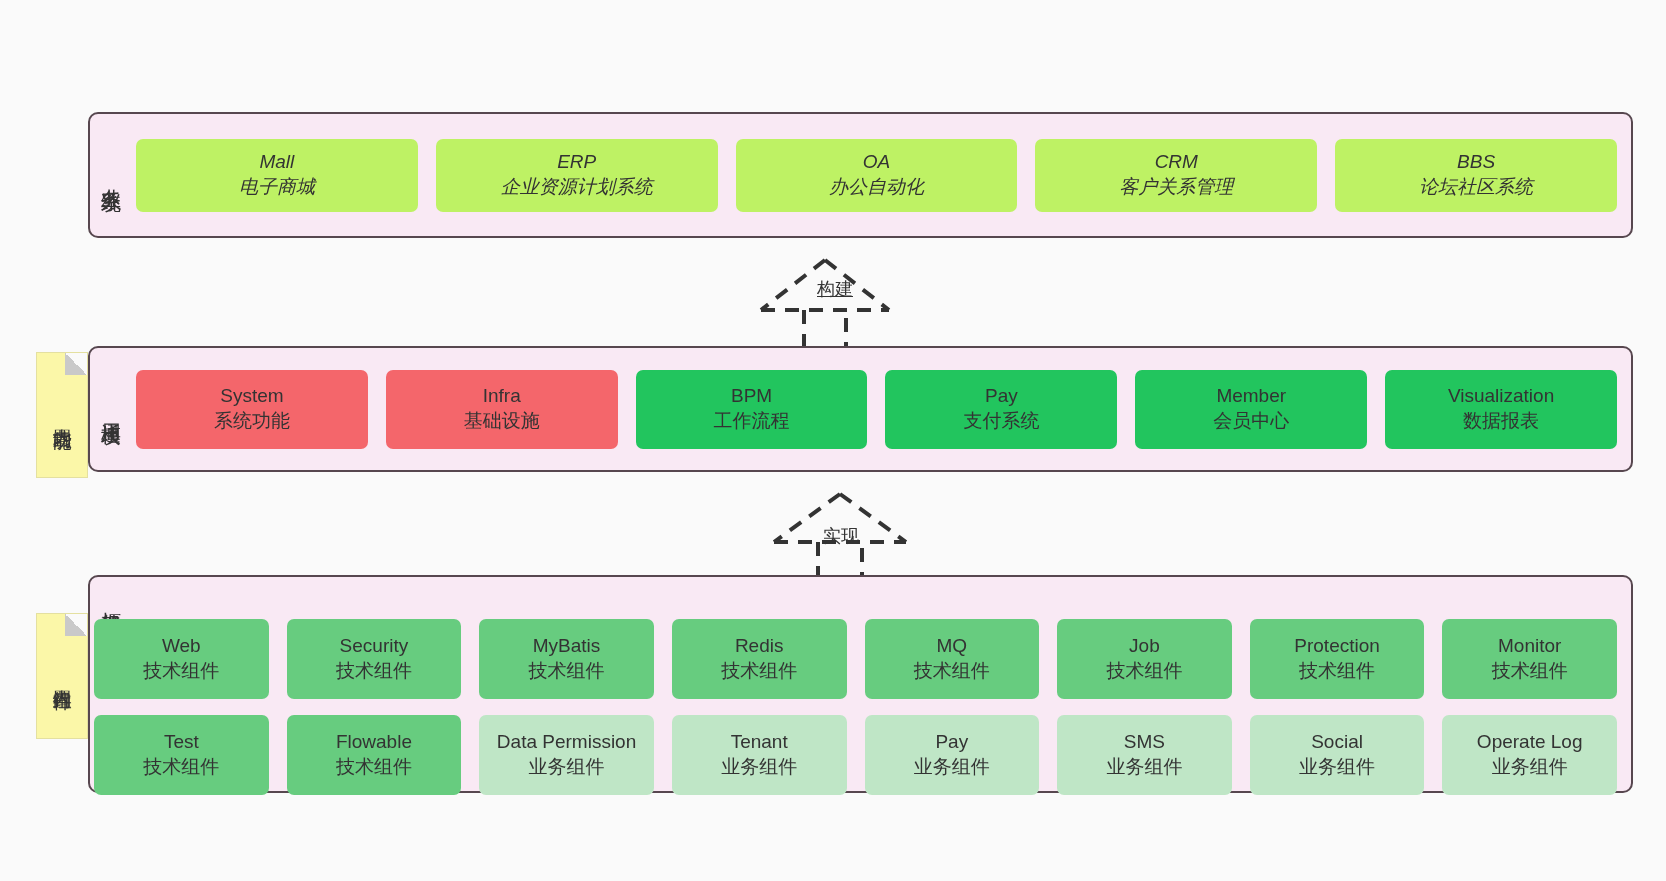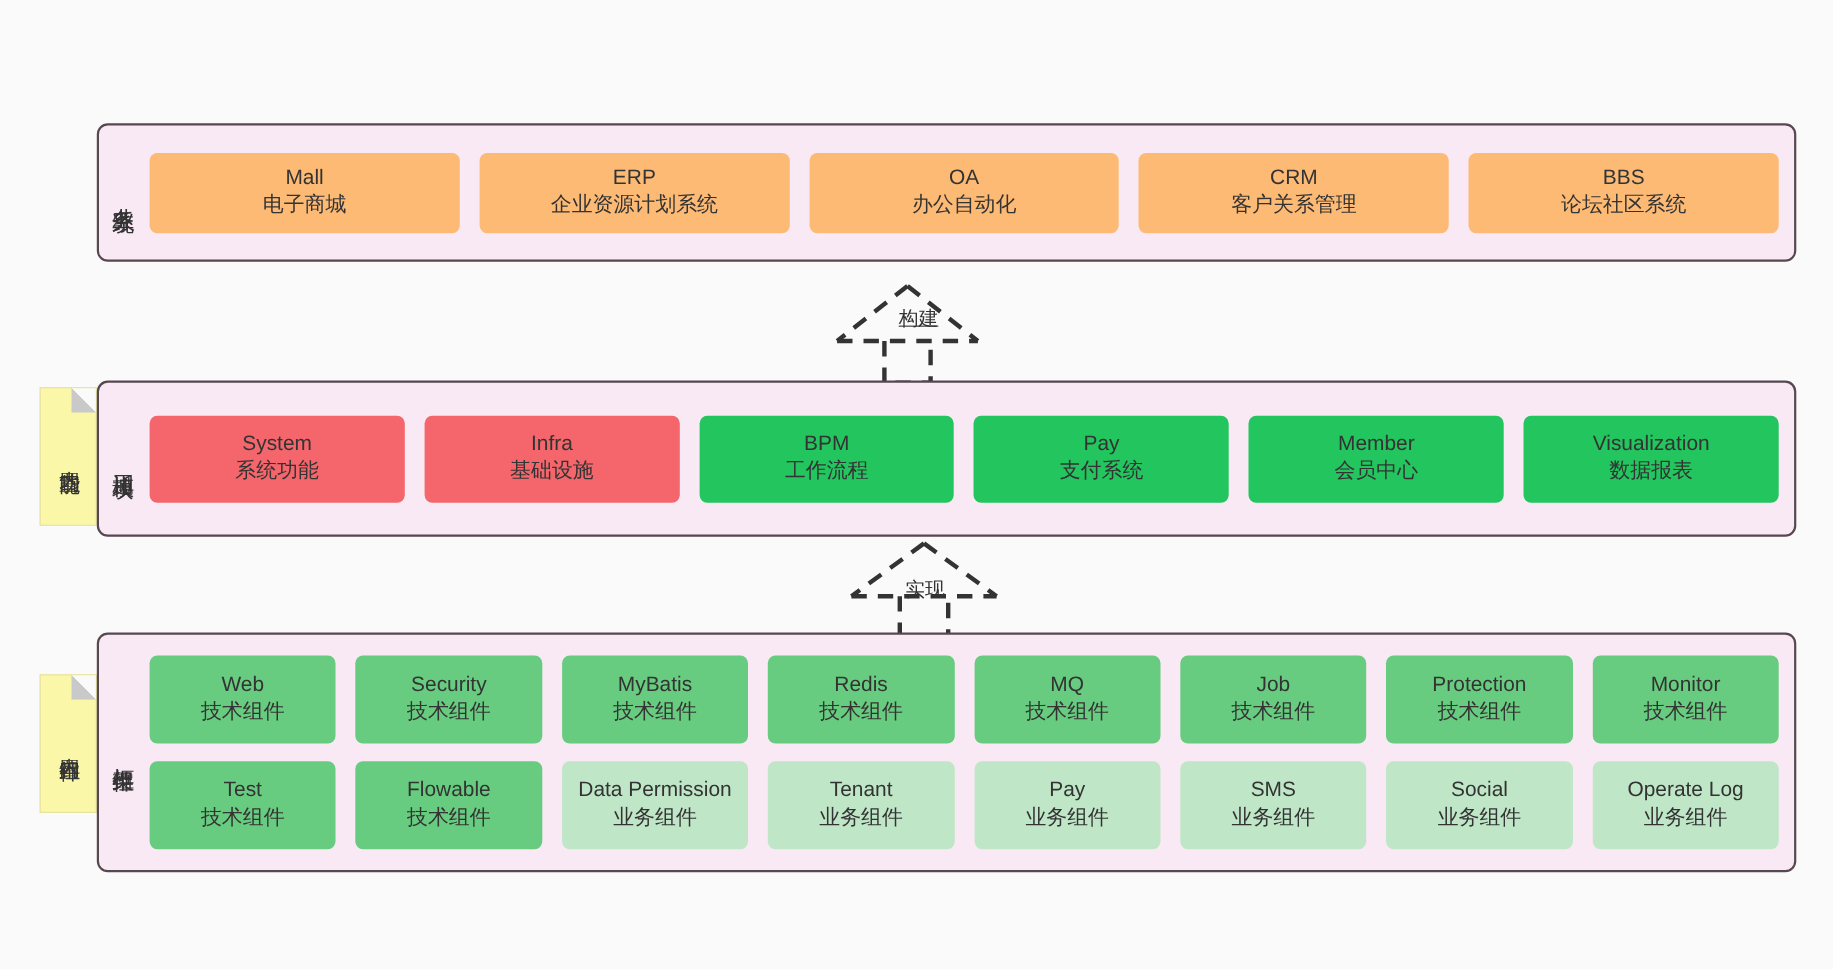--- a/index.html
+++ b/index.html
@@ -69,30 +69,30 @@
     font-size: 19px;
     line-height: 1.30;
     color: #333333;
     padding: 4px 6px;
     user-select: none;
   }
   .cell .en { white-space: nowrap; }
   .cell.wrap .en { white-space: normal; }
 
   
-  .c-blue       { background: #fdba74; }
+  .c-blue       { background: #bef264; font-style: italic; }
   .c-red        { background: #F4666B; }
   .c-pink       { background: #22c55e; }
   .c-green      { background: #67CC7F; }
   .c-lightgreen { background: #BFE6C6; }
 
   
   #tier-business { left: 88px;  top: 112px; width: 1545px; height: 126px; }
-  #tier-modules  { left: 88px;  top: 346px; width: 1545px; height: 142px; }
-  #tier-framework{ left: 88px;  top: 575px; width: 1545px; height: 218px; }
+  #tier-modules  { left: 88px;  top: 346px; width: 1545px; height: 126px; }
+  #tier-framework{ left: 88px;  top: 575px; width: 1545px; height: 218px; flex-direction: column; }
 
   #tier-business .cell  { height: 73px; }
   #tier-modules  .cell  { height: 79px; }
   #tier-framework .cell { height: 80px; }
 
   
   .note {
     position: absolute;
     box-sizing: border-box;
     background: #FBF7A8;

